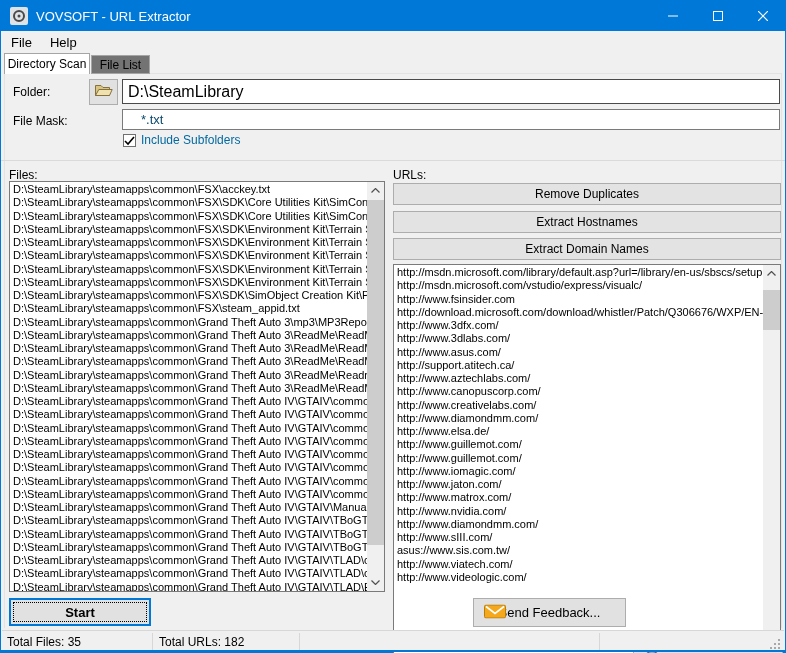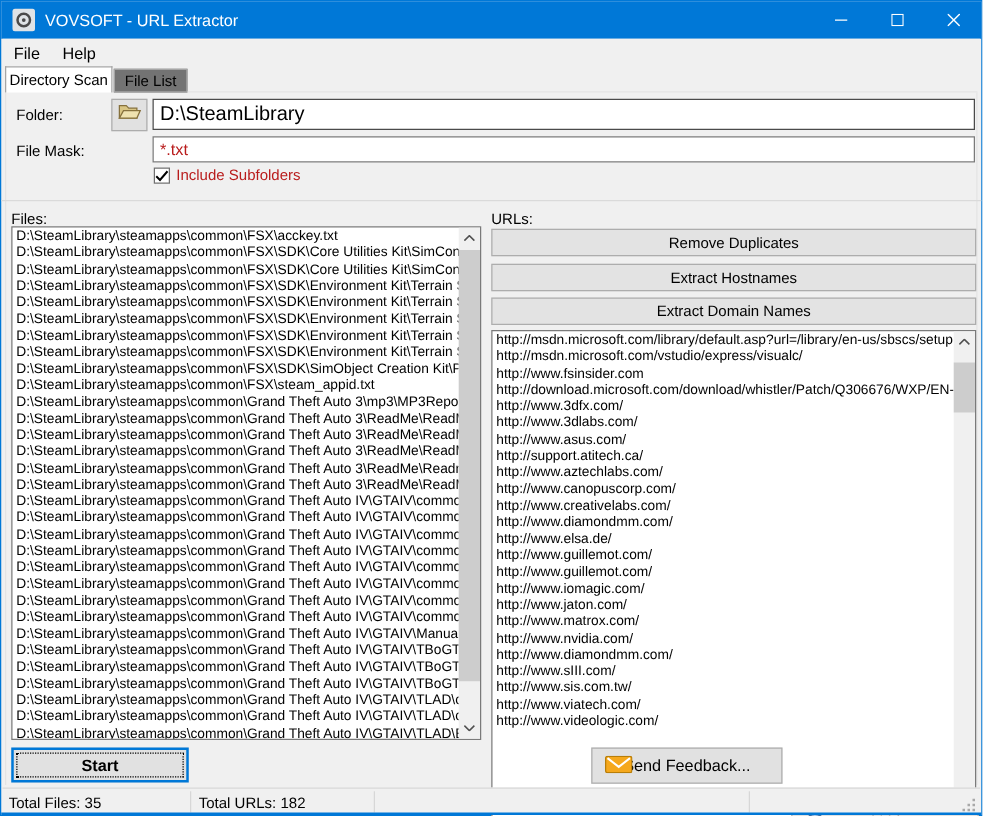--- a/index.html
+++ b/index.html
@@ -36,25 +36,25 @@
   
   .form-label { position:absolute; font-size:12px; color:#000; }
   .browse-btn { position:absolute; left:88px; top:78px; width:29px; height:26px;
                 background:#e1e1e1; border:1px solid #adadad;
                 display:flex; align-items:center; justify-content:center; }
   .folder-input { position:absolute; left:121px; top:78px; width:658px; height:25px;
                   border:1px solid #4a4a4a; background:#fff; font-size:16px;
                   padding:0 5px; font-family:"Liberation Sans",sans-serif; color:#000; }
   .mask-input { position:absolute; left:121px; top:108px; width:658px; height:21px;
                 border:1px solid #7a7a7a; background:#fff; font-size:13px;
-                padding:0 5px; font-family:"Liberation Sans",sans-serif; color:#b91c1c; }
+                padding:0 18px; font-family:"Liberation Sans",sans-serif; color:#0c4a6e; }
   .checkbox { position:absolute; left:122px; top:133px; width:13px; height:13px;
               background:#fff; border:1px solid #707070; }
   .checkbox svg { position:absolute; left:0px; top:1px; }
-  .check-label { position:absolute; left:140px; top:132px; font-size:12px; color:#b91c1c; }
+  .check-label { position:absolute; left:140px; top:132px; font-size:12px; color:#0369a1; }
   .separator { position:absolute; left:0; top:159px; width:100%; height:1px; background:#dadada; }
 
   
   .panel-label { position:absolute; font-size:12px; color:#000; }
   .listbox { position:absolute; background:#fff; border:1px solid #7a7a7a; overflow:hidden; }
   .files-list { left:8px; top:180px; width:376px; height:411px; }
   .urls-list { left:392px; top:263px; width:388px; height:422px; }
   .list-content { position:absolute; left:0; top:1px; right:17px; bottom:0; overflow:hidden; }
   .lrow { height:13.25px; line-height:13.25px; font-size:11px; white-space:pre;
           overflow:hidden; padding-left:3px; color:#000; }
@@ -234,21 +234,21 @@
         <div class="lrow">http://www.diamondmm.com/</div>
         <div class="lrow">http://www.elsa.de/</div>
         <div class="lrow">http://www.guillemot.com/</div>
         <div class="lrow">http://www.guillemot.com/</div>
         <div class="lrow">http://www.iomagic.com/</div>
         <div class="lrow">http://www.jaton.com/</div>
         <div class="lrow">http://www.matrox.com/</div>
         <div class="lrow">http://www.nvidia.com/</div>
         <div class="lrow">http://www.diamondmm.com/</div>
         <div class="lrow">http://www.sIII.com/</div>
-        <div class="lrow">http://www.sis.com.tw/</div>
+        <div class="lrow">asus://www.sis.com.tw/</div>
         <div class="lrow">http://www.viatech.com/</div>
         <div class="lrow">http://www.videologic.com/</div>
       </div>
     <div class="vscroll">
       <div class="scroll-arrow up">
         <svg width="9" height="5" viewBox="0 0 9 5">
             <polyline points="0.5,4.5 4.5,0.5 8.5,4.5" fill="none" stroke="#505050" stroke-width="1.2"></polyline>
           </svg>
       </div>
       <div class="scroll-thumb" style="top:25px; height:40px;"></div>

